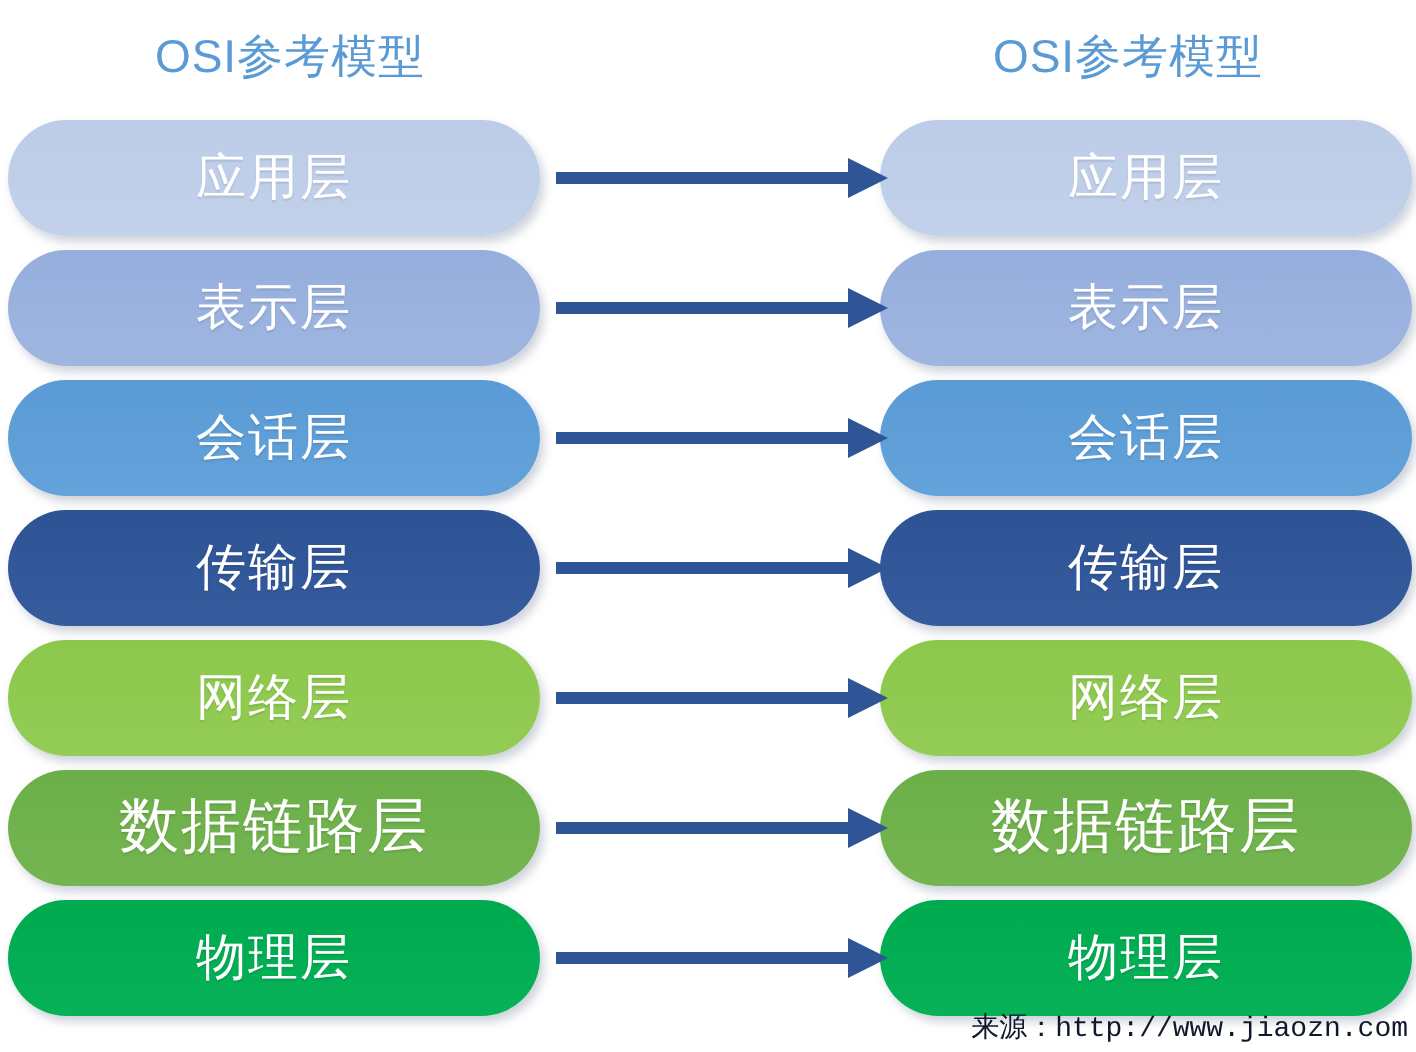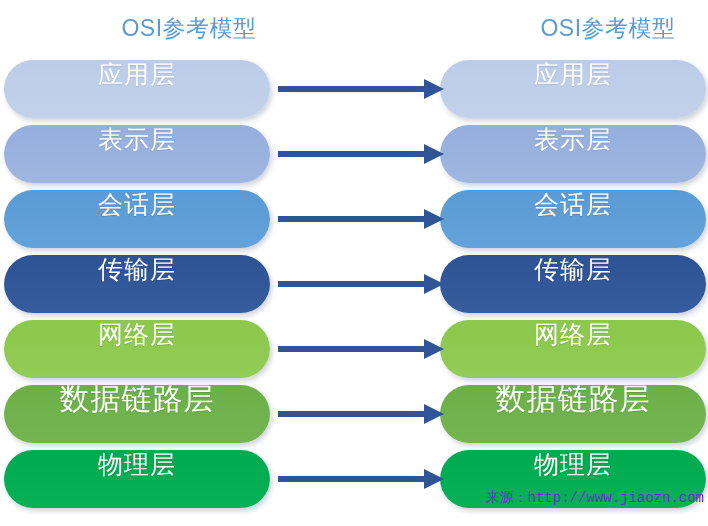--- a/index.html
+++ b/index.html
@@ -26,40 +26,39 @@
   .col-title {
     position: absolute;
     top: 13px;
     font-size: 23px;
     line-height: 30px;
     letter-spacing: 0.5px;
     color: #5B9BD5;
     text-align: center;
     white-space: nowrap;
     user-select: none;
-    padding-left: 44px;
   }
   .col-title.left  { left: 0px;   width: 290px; }
   .col-title.right { left: 420px; width: 288px; }
 
   
   .stack {
     position: absolute;
     top: 60px;
   }
   .stack.left  { left: 4px;   width: 266px; }
   .stack.right { left: 440px; width: 266px; }
 
   .layer-box {
     position: relative;
     height: 58px;
     margin-bottom: 7px;
     border-radius: 29px;
     display: flex;
-    align-items: flex-start;
+    align-items: center;
     justify-content: center;
     box-shadow: 2px 3px 5px rgba(130,140,160,0.38);
     overflow: hidden;
   }
   .layer-box:last-child { margin-bottom: 0; }
 
   .layer-label {
     color: #ffffff;
     font-size: 25px;
     line-height: 28px;
@@ -76,25 +75,25 @@
     left: 0; top: 0;
     width: 708px;
     height: 526px;
     pointer-events: none;
   }
 
   
   .watermark {
     position: absolute;
     right: 4px;
-    bottom: 19px;
+    bottom: 2px;
     font-family: "Liberation Mono", "DejaVu Sans Mono", monospace;
     font-size: 14px;
     line-height: 18px;
-    color: #6d28d9;
+    color: #0f172a;
     white-space: nowrap;
     user-select: none;
   }
   .watermark .wm-src {
     font-family: "Liberation Sans", "DejaVu Sans", sans-serif;
     font-size: 14px;
   }
 </style>
 </head>
 <body>

